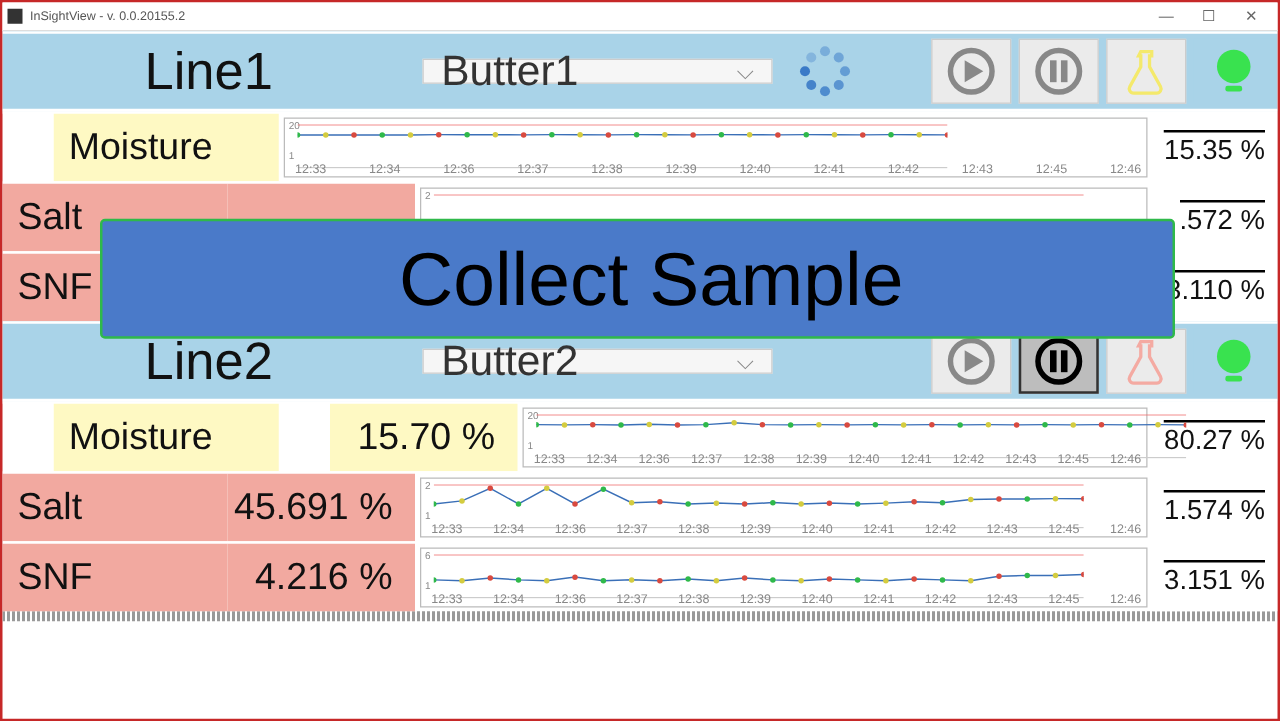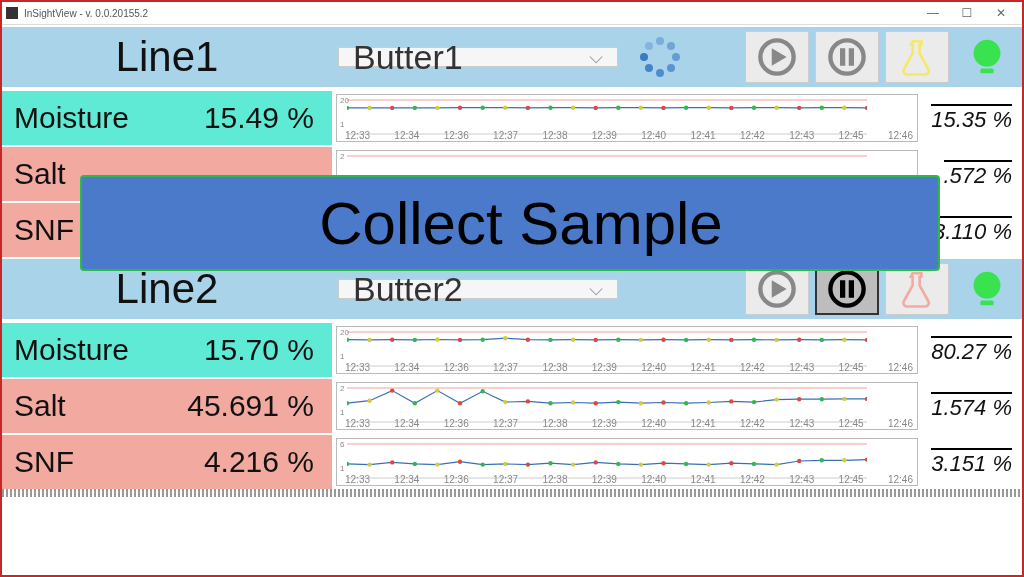--- a/index.html
+++ b/index.html
@@ -22,29 +22,29 @@
   .ctrl-btn.bulb-green { background:#a9d3e8; border:none;}
   .ctrl-btn.bulb-green svg{ width:46px; height:46px;}
   .ctrl-btn.active { background:#bdbdbd; border:2px solid #333;}
   .spinner-cell { width:72px; display:flex; align-items:center; justify-content:center;}
   .spinner { position:relative; width:46px; height:46px;}
   .spinner span{ position:absolute; width:8px; height:8px; border-radius:50%; background:#2f72c4;}
 
   .metric-row { display:flex; align-items:stretch; height:56px; border-top:2px solid #fff;}
   .metric-label { width:180px; display:flex; align-items:center; padding-left:12px; font-size:30px; color:#111;}
   .metric-value { width:150px; display:flex; align-items:center; justify-content:flex-end; padding-right:18px; font-size:30px; color:#111;}
-  .bg-yellow { background:#5eead4;}
+  .bg-yellow { background:#fef9c3;margin-left:41px;}
   .bg-red { background:#f2a9a0;}
   .chart-cell { flex:1; background:#fff; border:1px solid #bbb; margin:3px 4px; position:relative; font-size:8px; color:#888;}
   .chart-cell .axis-top{position:absolute; left:3px; top:1px;}
   .chart-cell .axis-bot{position:absolute; left:3px; bottom:12px;}
   .chart-cell .xlabels{position:absolute; bottom:0; left:8px; right:4px; display:flex; justify-content:space-between; font-size:10px; color:#888;}
   .chart-cell svg{position:absolute; left:10px; top:4px; right:4px;}
   .summary { width:100px; display:flex; align-items:center; justify-content:flex-end; padding-right:10px; font-size:22px; color:#111; background:#fff;}
-  .summary span{ border-top:2px solid #000; padding-top:1px;font-style:italic;}
+  .summary span{ border-top:2px solid #000; padding-top:1px;}
 
   .overlay { position:absolute; left:78px; top:150px; width:860px; height:96px; background:#4a7ac9; border:2px solid #2fb94a; border-radius:4px; display:flex; align-items:center; justify-content:center; font-size:60px; color:#000; z-index:50;padding-left:22px;}
 
   .timeline-strip { height:8px; background:repeating-linear-gradient(90deg,#999 0,#999 2px,#fff 2px,#fff 4px); }
 </style>
 </head>
 <body>
 
 <div class="window">
   <div class="titlebar">
@@ -98,21 +98,20 @@
           </div>
         <div class="ctrl-btn bulb-green">
             <svg viewBox="0 0 48 48">
               <circle cx="24" cy="20" r="14" fill="#39e24f"></circle>
               <rect x="17" y="36" width="14" height="5" rx="2" fill="#39e24f"></rect>
             </svg>
           </div>
       </div>
         <div class="metric-row">
         <div class="metric-label bg-yellow">Moisture</div>
-        <div class="metric-value bg-yellow">15.49 %</div>
         <div class="chart-cell">
     <span class="axis-top">20</span>
             <span class="axis-bot">1</span>
     <svg width="520" height="36">
               <line x1="0" y1="35" x2="520" y2="35" stroke="#ccc"></line>
               <line x1="0" y1="1" x2="520" y2="1" stroke="#e66" stroke-width="0.6"></line>
               <path d="M0.0 8.9 L22.6 8.9 L45.2 8.9 L67.8 8.9 L90.4 8.9 L113.0 8.7 L135.7 8.7 L158.3 8.7 L180.9 8.9 L203.5 8.7 L226.1 8.7 L248.7 8.9 L271.3 8.7 L293.9 8.7 L316.5 8.9 L339.1 8.7 L361.7 8.7 L384.3 8.9 L407.0 8.7 L429.6 8.7 L452.2 8.9 L474.8 8.7 L497.4 8.7 L520.0 8.9 " fill="none" stroke="#3a6fb7" stroke-width="1.2"></path>
               <circle cx="0.0" cy="8.9" r="2.2" fill="#2fb94a"></circle>
               <circle cx="22.6" cy="8.9" r="2.2" fill="#d4cc3f"></circle>
               <circle cx="45.2" cy="8.9" r="2.2" fill="#d94a3f"></circle>

